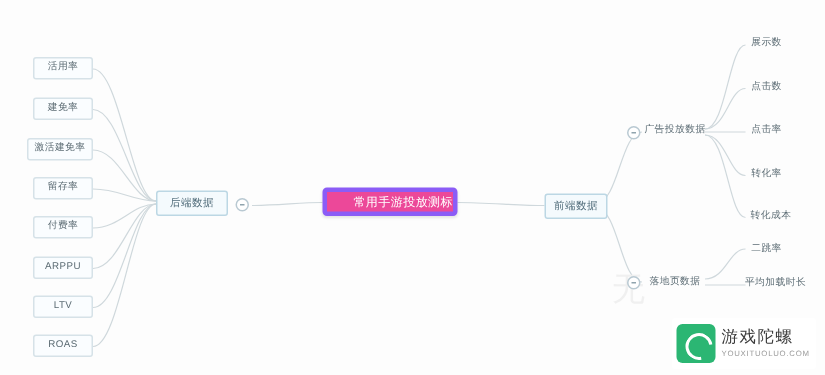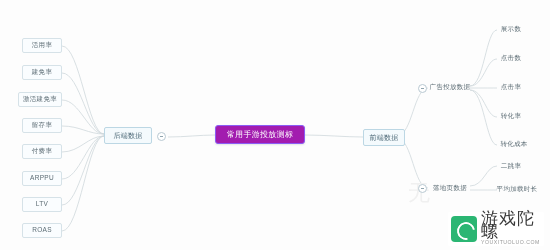--- a/index.html
+++ b/index.html
@@ -3,34 +3,34 @@
 <meta charset="utf-8">
 <style>
   html,body{margin:0;padding:0;}
   body{width:550px;height:250px;background:#ffffff;font-family:"Liberation Sans",sans-serif;overflow:hidden;}
   #stage{position:relative;width:550px;height:250px;background:#fdfdfd;}
   svg.links{position:absolute;left:0;top:0;width:550px;height:250px;}
   .node{position:absolute;box-sizing:border-box;display:flex;align-items:center;justify-content:center;
         border:1px solid #cfd8dc;background:#fbfdfe;color:#5b6b73;border-radius:2px;
         font-size:6.5px;line-height:1;white-space:nowrap;letter-spacing:.3px;}
   .node.leaf{border:1px solid #d6e2e8;background:#fafdff;}
-  .node.center{background:#a21caf;border:1px solid #8b5cf6;color:#ffffff;font-size:8px;
-        border-radius:3px;box-shadow:0 1px 2px rgba(0,0,0,.10);}
+  .node.center{background:#ec4899;border:3px solid #8b5cf6;color:#ffffff;font-size:8px;
+        border-radius:3px;box-shadow:0 1px 2px rgba(0,0,0,.10);justify-content:flex-end;}
   .node.branch{background:#f4fafd;border:1px solid #bcd7e4;color:#4e6a78;font-size:7px;}
   .node.plain{border:none;background:transparent;color:#5d6d75;font-size:6.5px;}
   .toggle{position:absolute;width:7px;height:7px;border:1px solid #b9c9d2;border-radius:50%;
         background:#ffffff;display:flex;align-items:center;justify-content:center;}
   .toggle i{display:block;width:3px;height:1px;background:#90a4ae;}
   .wm{position:absolute;right:6px;bottom:4px;width:96px;height:34px;background:#ffffff;
       border-radius:2px;display:flex;align-items:center;}
   .wm-logo{width:26px;height:26px;margin-left:3px;border-radius:4px;background:#2bb673;position:relative;flex:none;}
   .wm-logo:before{content:"";position:absolute;left:6px;top:6px;width:14px;height:14px;border-radius:50%;
       border:2.5px solid #ffffff;border-right-color:transparent;transform:rotate(35deg);}
   .wm-text{margin-left:4px;display:flex;flex-direction:column;justify-content:center;}
-  .wm-cn{font-size:17px;color:#3a3a3a;letter-spacing:1px;line-height:13px;}
+  .wm-cn{font-size:11px;color:#3a3a3a;letter-spacing:1px;line-height:13px;}
   .wm-en{font-size:5.2px;color:#9a9a9a;letter-spacing:.5px;line-height:8px;}
   .ghost{position:absolute;font-size:22px;color:#f0f0f0;letter-spacing:3px;}
 </style>
 </head>
 <body>
 
 <div id="stage">
 
   <svg class="links" viewBox="0 0 550 250">
     <g fill="none" stroke="#cfd8dc" stroke-width="0.8">

